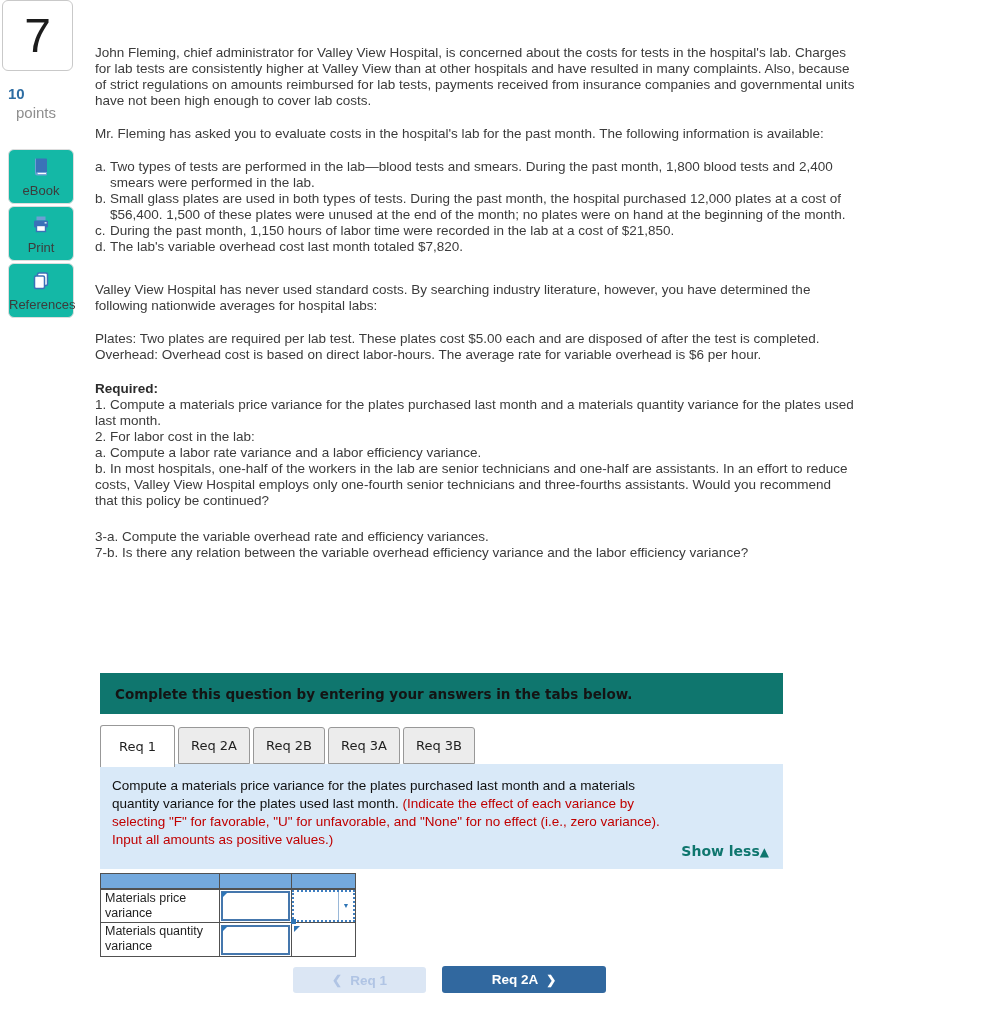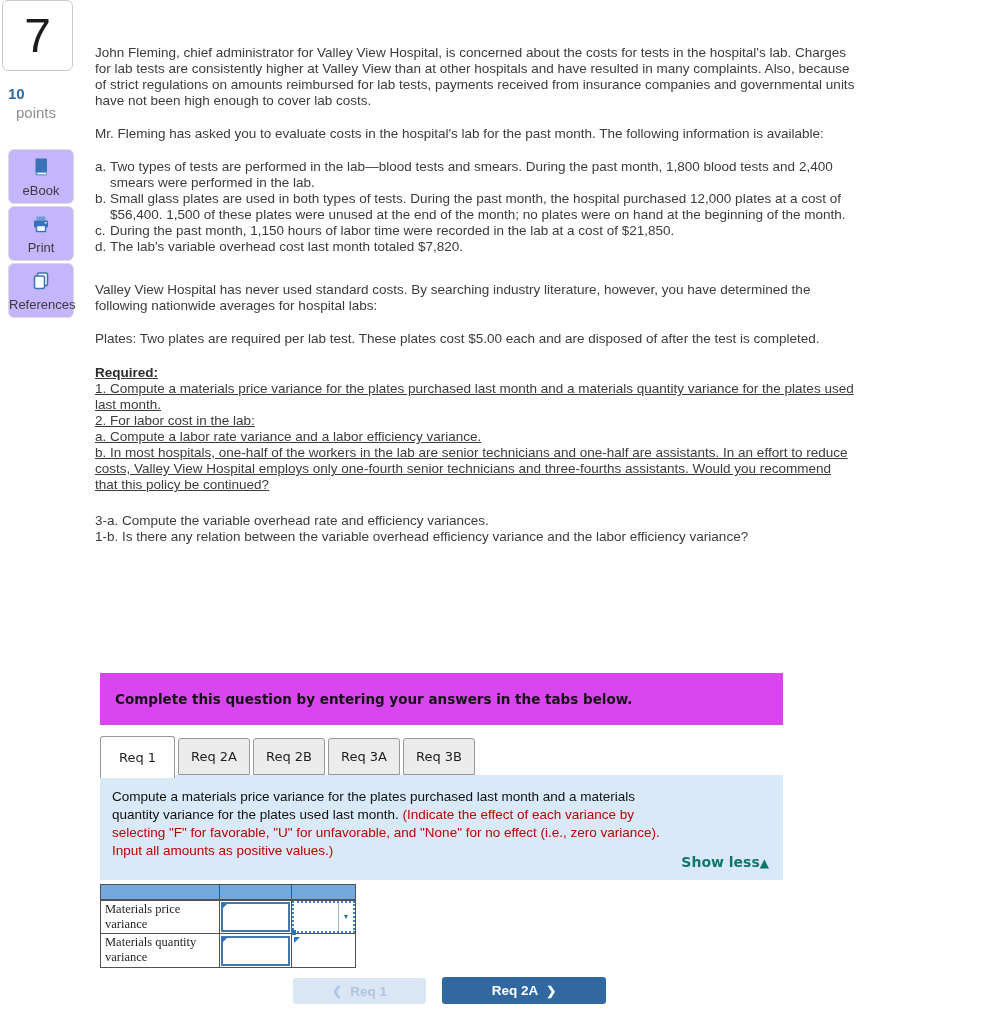--- a/index.html
+++ b/index.html
@@ -14,45 +14,45 @@
     position:absolute; left:2px; top:0; width:71px; height:71px;
     border:1px solid #c9c9c9; border-radius:6px; background:#fff;
     display:flex; align-items:center; justify-content:center;
     font-size:48px; color:#1c1c1c;
   }
   .points { position:absolute; left:8px; top:84px; font-size:15px; line-height:19px; }
   .points .val { color:#2d6da3; font-weight:600; }
   .points .lbl { color:#8e8e8e;margin-left:8px; }
   .tools { position:absolute; left:8px; top:149px; width:66px; }
   .tool {
-    border:1px solid #ddd; border-radius:6px; background:#c4b5fd;
+    border:1px solid #ddd; border-radius:6px; background:#14b8a6;
     text-align:center; padding:7px 0 5px; margin-bottom:2px; cursor:pointer;
   }
   .tool .ticon { display:inline-block; height:20px; }
   .tool .tlbl { font-size:13px; color:#3c3c3c; margin-top:2px; white-space:nowrap; }
 
   
   .main {
     position:absolute; left:95px; top:45px; width:760px;
     font-size:13.5px; line-height:16px; color:#3b3b3b;
   }
   .main p { margin:0 0 17px; }
   .plist { margin:0 0 27px; }
   .plist .item { position:relative; padding-left:15px; }
   .plist .marker { position:absolute; left:0; }
   .stds { margin:0 0 18px; }
   .stds .term { }
   .req-head { font-weight:bold; color:#2c2c2c; }
-  .reqblock { margin:2px 0 20px;text-decoration:underline; }
+  .reqblock { margin:2px 0 20px; }
   .reqblock2 { margin:0 0 16px; }
 
   
   .answer { position:absolute; left:100px; top:673px; width:683px; }
   .banner {
-    height:52px; background:#d946ef; display:flex; align-items:center;
+    height:41px; background:#0f766e; display:flex; align-items:center;
     padding-left:15px; font-family:"DejaVu Sans", sans-serif;
     font-weight:bold; font-size:13.5px; color:#141414;
   }
   .tabs { display:flex; align-items:flex-end; gap:3px; margin-top:12px; height:38px; position:relative; }
   .tab {
     width:72px; height:37px; background:#ececec;
     border:1px solid #989898; border-radius:3px 3px 0 0;
     display:flex; align-items:center; justify-content:center;
     font-family:"DejaVu Sans", sans-serif; font-size:13px; color:#1f1f1f; cursor:pointer;
   }
@@ -70,21 +70,21 @@
     position:absolute; right:14px; bottom:10px;
     font-family:"DejaVu Sans", sans-serif; font-weight:bold; font-size:14px;
     color:#0f766e; cursor:pointer;
   }
   .showless .arr { font-size:12px; }
 
   
   .anstable { border-collapse:collapse; margin-top:4px; font-size:12.5px; color:#1f1f1f; }
   .anstable td { border:1px solid #515151; background:#fff; }
   .anstable tr.hdr td { background:#74a9dd; height:15px; border-bottom:2px solid #515151; }
-  .anstable td.c1 { width:119px; padding:1px 4px; line-height:15px; vertical-align:top;font-family:Liberation Serif, serif; }
+  .anstable td.c1 { width:119px; padding:1px 4px; line-height:15px; vertical-align:top; }
   .anstable td.c2 { width:72px; padding:0; }
   .anstable td.c3 { width:64px; padding:0; }
   .anstable tr.body td { height:34px; }
   .cellwrap { position:relative; width:100%; height:32px; }
   .cellwrap::before {
     content:""; position:absolute; top:2px; left:2px; z-index:2;
     border-top:6px solid #2e75b6; border-right:6px solid transparent; width:0; height:0;
   }
   .cellinput {
     position:absolute; inset:1px; width:calc(100% - 2px); height:calc(100% - 2px);
@@ -176,33 +176,34 @@
       <div class="item"><span class="marker">a.</span><span>Two types of tests are performed in the lab—blood tests and smears. During the past month, 1,800 blood tests and 2,400 smears were performed in the lab.</span></div>
       <div class="item"><span class="marker">b.</span><span>Small glass plates are used in both types of tests. During the past month, the hospital purchased 12,000 plates at a cost of $56,400. 1,500 of these plates were unused at the end of the month; no plates were on hand at the beginning of the month.</span></div>
       <div class="item"><span class="marker">c.</span><span>During the past month, 1,150 hours of labor time were recorded in the lab at a cost of $21,850.</span></div>
       <div class="item"><span class="marker">d.</span><span>The lab's variable overhead cost last month totaled $7,820.</span></div>
     </div>
 
     <p>Valley View Hospital has never used standard costs. By searching industry literature, however, you have determined the following nationwide averages for hospital labs:</p>
 
     <div class="stds">
       <div><span class="term">Plates:</span><span> Two plates are required per lab test. These plates cost $5.00 each and are disposed of after the test is completed.</span></div>
+      <div><span class="term">Overhead:</span><span> Overhead cost is based on direct labor-hours. The average rate for variable overhead is $6 per hour.</span></div>
     </div>
 
     <div class="reqblock">
       <div class="req-head">Required:</div>
       <div>1. Compute a materials price variance for the plates purchased last month and a materials quantity variance for the plates used last month.</div>
       <div>2. For labor cost in the lab:</div>
       <div>a. Compute a labor rate variance and a labor efficiency variance.</div>
       <div>b. In most hospitals, one-half of the workers in the lab are senior technicians and one-half are assistants. In an effort to reduce costs, Valley View Hospital employs only one-fourth senior technicians and three-fourths assistants. Would you recommend that this policy be continued?</div>
     </div>
 
     <div class="reqblock2">
       <div>3-a. Compute the variable overhead rate and efficiency variances.</div>
-      <div>1-b. Is there any relation between the variable overhead efficiency variance and the labor efficiency variance?</div>
+      <div>7-b. Is there any relation between the variable overhead efficiency variance and the labor efficiency variance?</div>
     </div>
   </div>
 
   <div class="answer">
     <div class="banner">
       <span>Complete this question by entering your answers in the tabs below.</span>
     </div>
 
     <div class="tabs">
       <div class="tab active">

